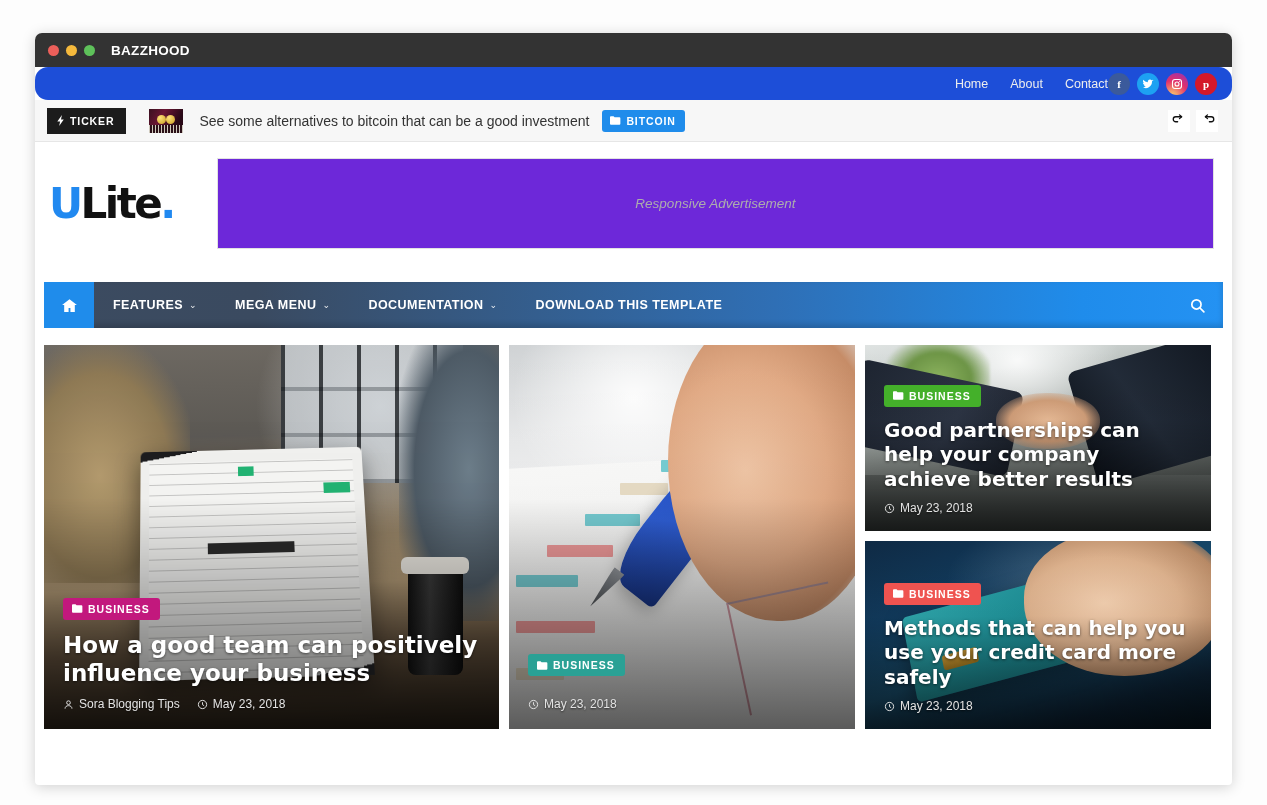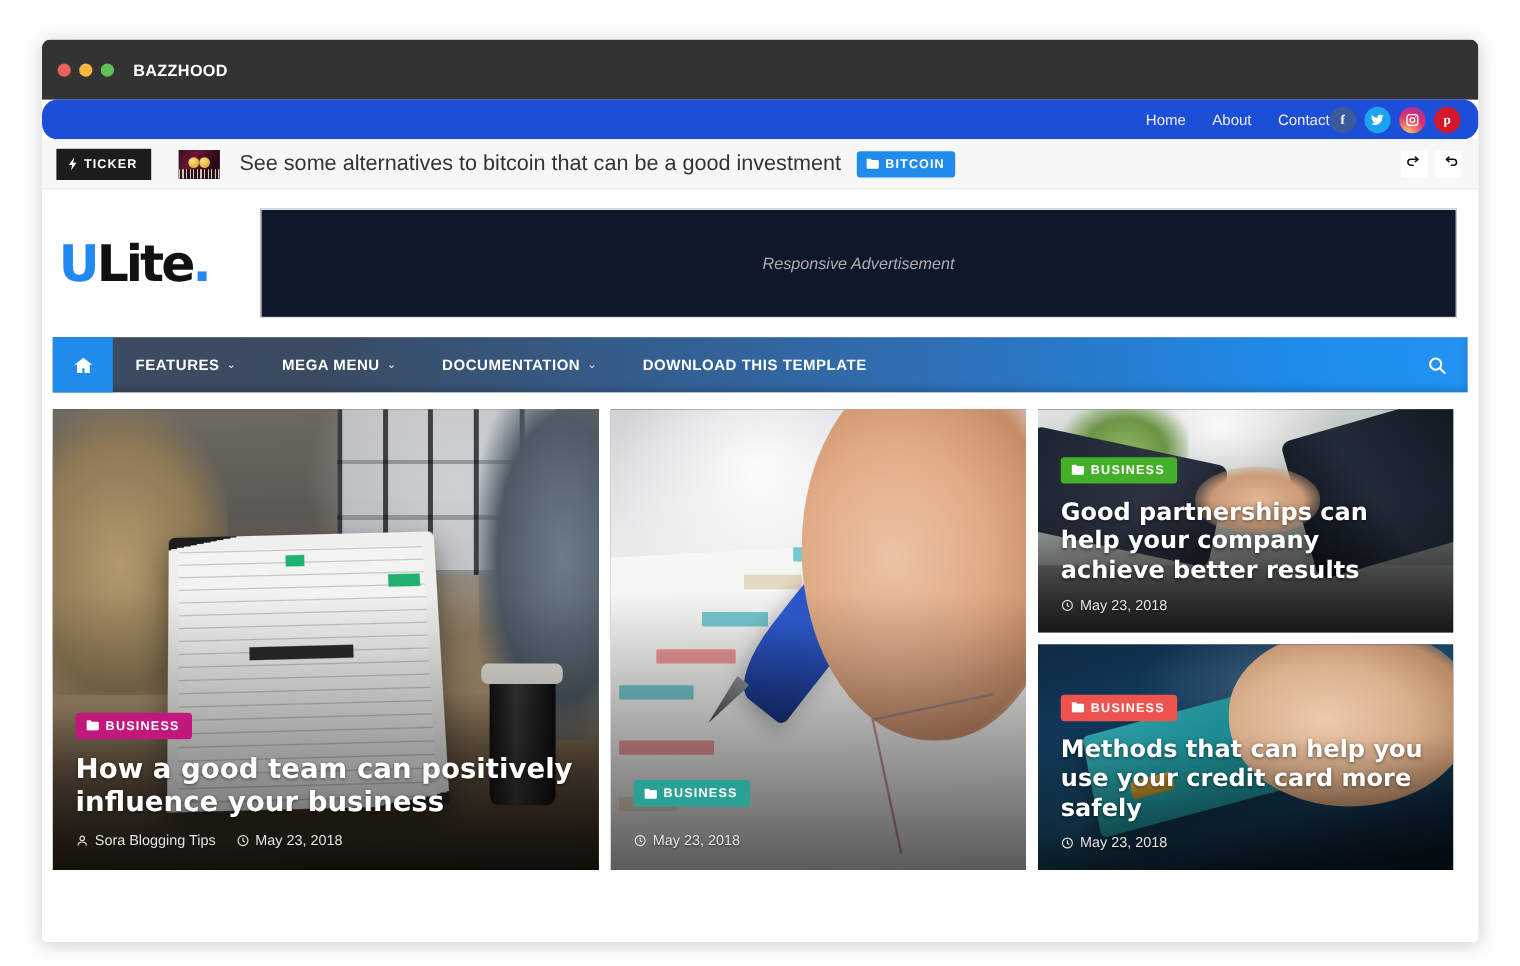--- a/index.html
+++ b/index.html
@@ -19,21 +19,21 @@
   .os-window {
     position: absolute;
     left: 35px; top: 33px;
     width: 1197px; height: 752px;
     background: #ffffff;
     border-radius: 7px 7px 4px 4px;
     box-shadow: 0 2px 14px rgba(0,0,0,0.18);
     overflow: hidden;
   }
   .titlebar {
-    height: 50px;
+    height: 34px;
     background: #333333;
     display: flex; align-items: center;
     padding-left: 13px;
     text-align: right;
   }
   .dots { display: flex; gap: 7px; align-items: center; }
   .dot { width: 11px; height: 11px; border-radius: 50%; }
   .dot.red { background: #ec5f5a; }
   .dot.yellow { background: #f5b93c; }
   .dot.green { background: #5ec15a; }
@@ -108,21 +108,21 @@
     width: 9px; height: 9px; border-radius: 50%;
     background: radial-gradient(circle at 35% 30%, #ffe279, #c89c22);
   }
   .ticker-thumb .coin.c1 { left: 8px; }
   .ticker-thumb .coin.c2 { left: 17px; }
   .ticker-thumb .bars {
     position: absolute; bottom: 0; left: 0; right: 0; height: 8px;
     background: repeating-linear-gradient(90deg,#cfc9bd 0 1px,#2b1018 1px 3px);
   }
   .ticker-text {
-    font-size: 18px;
+    font-size: 14px;
     color: #333333;
     margin-left: 16px;
     white-space: nowrap;
   }
   .ticker-cat {
     margin-left: 13px;
     background: #1f8ceb;
     color: #fff;
     font-size: 10.5px;
     font-weight: bold;
@@ -158,34 +158,34 @@
     margin-left: 1px;
     font-family: "DejaVu Sans", sans-serif;
   }
   .logo .u { color: #2189f0; }
   .logo .lite { color: #111111; }
   .logo .dot2 { color: #2189f0; }
   .ad {
     flex: 1 1 auto;
     margin-left: 43px;
     height: 91px;
-    background: #0f172a;
+    background: #6d28d9;
     border: 1px solid #e2e2e2;
     display: flex; align-items: center; justify-content: center;
   }
   .ad span {
     color: #adadad;
     font-style: italic;
     font-size: 13.5px;
   }
 
   
   .menubar {
     height: 46px;
-    margin: 0 9px;
+    margin: 17px 9px;
     background: linear-gradient(90deg,#3c4b60 0%, #3a4a60 18%, #2f6fb5 62%, #1f8ceb 88%, #2492f3 100%);
     display: flex; align-items: stretch;
     position: relative;
     box-shadow: inset 0 -3px 6px rgba(0,0,0,0.18);
   }
   .menu-home {
     width: 50px;
     background: #1f8ceb;
     display: flex; align-items: center; justify-content: center;
     color: #fff;

